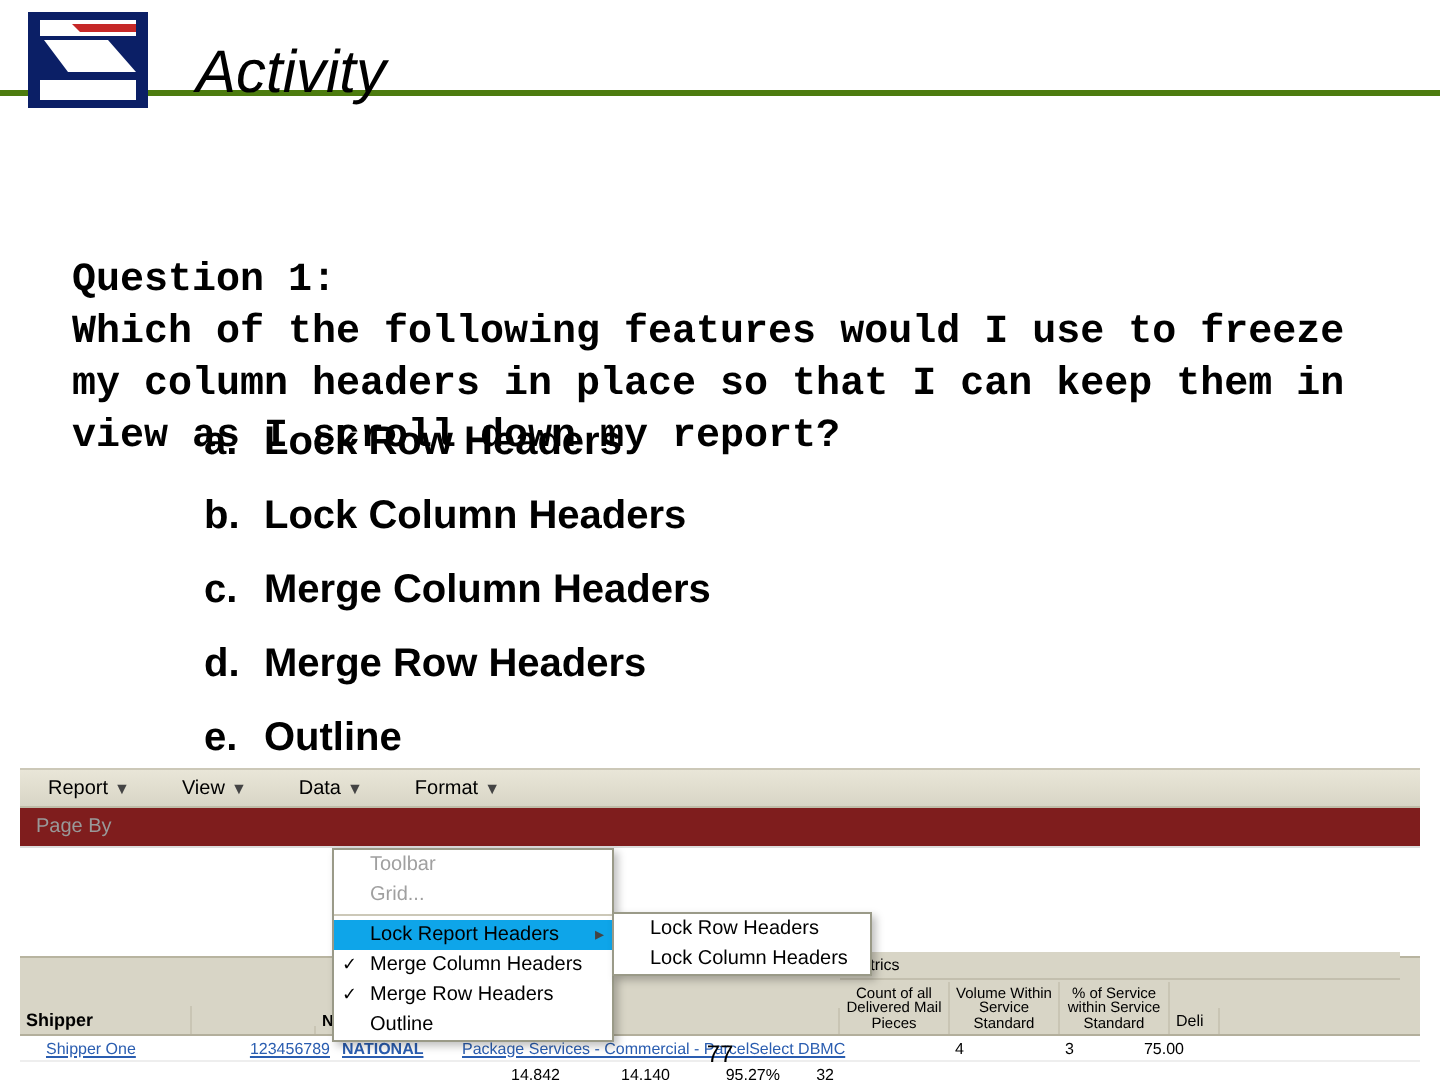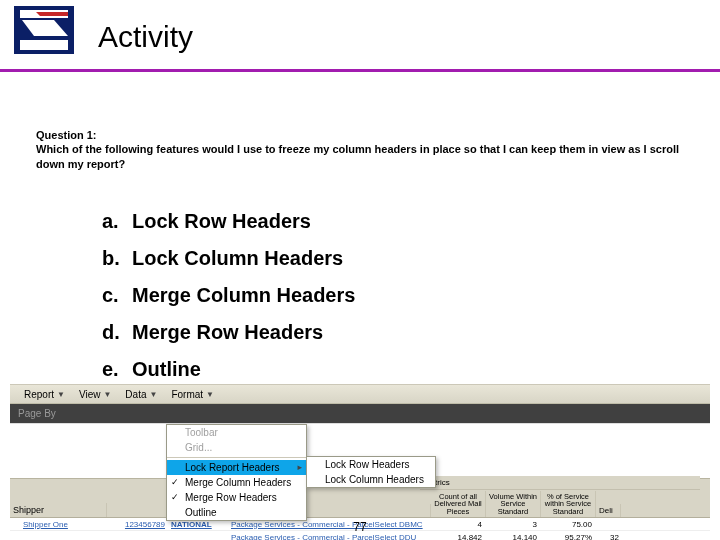--- a/index.html
+++ b/index.html
@@ -1,56 +1,56 @@
 <!DOCTYPE html>
 <html><head>
 <meta charset="utf-8">
 <style>
   * { box-sizing: border-box; margin: 0; padding: 0; }
   html, body { width: 720px; height: 540px; font-family: Arial, Helvetica, sans-serif; background: #fff; color: #000; }
   .slide { width: 720px; height: 540px; position: relative; }
 
   
-  .header-row { position: relative; height: 72px; border-bottom: 3px solid #a21caf; }
+  .header-row { position: relative; height: 48px; border-bottom: 3px solid #4d7c0f; font-style: italic; }
   .logo { position: absolute; left: 14px; top: 6px; width: 60px; height: 48px; }
   .title { position: absolute; left: 98px; top: 20px; font-size: 30px; font-weight: 400; }
 
   
-  .question { position: absolute; left: 36px; top: 128px; width: 650px; font-weight: bold; font-size: 11px; line-height: 1.3; }
+  .question { position: absolute; left: 36px; top: 128px; width: 650px; font-weight: bold; font-size: 20px; line-height: 1.3; font-family: Liberation Mono, monospace; }
   .choices { position: absolute; left: 102px; top: 210px; font-weight: bold; font-size: 20px; }
   .choice { margin-bottom: 14px; }
   .choice .letter { display: inline-block; width: 30px; }
   .choice .text { display: inline-block; }
 
   
   .report { position: absolute; left: 10px; top: 384px; width: 700px; font-size: 10px; color: #000; }
-  .toolbar { height: 20px; background: linear-gradient(#e9e6d8,#d8d5c6); border-top: 1px solid #ccc8b8; border-bottom: 1px solid #bfbca8; display: flex; align-items: center; padding-left: 8px; gap: 2px; }
+  .toolbar { height: 20px; background: linear-gradient(#e9e6d8,#d8d5c6); border-top: 1px solid #ccc8b8; border-bottom: 1px solid #bfbca8; display: flex; align-items: center; padding-left: 8px; gap: 14px; }
   .tb-item { display: inline-flex; align-items: center; gap: 3px; padding: 0 6px; }
   .arrow { font-size: 8px; color: #444; }
-  .page-row { height: 20px; display: flex; align-items: center; padding-left: 8px; background: #404040; border-bottom: 1px solid #ddd; }
+  .page-row { height: 20px; display: flex; align-items: center; padding-left: 8px; background: #7f1d1d; border-bottom: 1px solid #ddd; }
   .dim { color: #999; }
 
   
   .dropdown { position: absolute; left: 156px; top: 0px; width: 141px; background: #fff; border: 1px solid #9a9a88; box-shadow: 2px 2px 4px rgba(0,0,0,0.25); z-index: 5; }
   .dd-item { padding: 2px 6px 2px 18px; font-size: 10px; position: relative; white-space: nowrap; }
   .dd-item.disabled { color: #a0a0a0; }
   .dd-sep { border-top: 1px solid #ccc8b8; margin: 2px 0; }
   .dd-check::before { content: '✓'; position: absolute; left: 4px; font-size: 9px; }
   .dd-sub::after { content: '▸'; position: absolute; right: 4px; font-size: 9px; color: #444; }
   .dd-item.active { background: #0ea5e9; }
 
   
   .flyout { position: absolute; left: 296px; top: 32px; width: 130px; background: #fff; border: 1px solid #9a9a88; box-shadow: 2px 2px 4px rgba(0,0,0,0.25); z-index: 6; }
   .fly-item { padding: 2px 6px 2px 18px; font-size: 10px; white-space: nowrap; }
 
   
   .table-area { margin-top: 54px; position: relative; }
   .headers { display: flex; align-items: flex-end; height: 40px; background: #d8d5c6; border-top:1px solid #b8b4a0; border-bottom: 1px solid #b3af9c; font-size: 8px; }
   .hcell { border-right: 1px solid #c9c5b4; padding: 2px 3px; display: flex; align-items: flex-end; margin-top: 20px; }
-  .h-ship { width: 97px; font-weight: normal; font-size: 9px; }
+  .h-ship { width: 86px; font-weight: bold; font-size: 9px; }
   .h-blank { width: 62px; }
   .h-nat { width: 60px; font-weight: bold; }
   .h-pc { width: 202px; font-weight: bold; }
   .h-metrics-label { position: absolute; right: 10px; top: -2px; background: #d8d5c6; font-size: 8px; border-bottom:1px solid #c3bfae; padding: 2px 4px; width: 280px; text-align: left; }
   .h-m { width: 55px; text-align: center; line-height: 1.0; font-size: 7.5px; }
   .h-m-last { width: 25px; }
   .row { display: flex; height: 13px; align-items: center; font-size: 8px; border-bottom: 1px solid #eee; }
   .c-ship { width: 86px; color: #2a5db0; text-decoration: underline; padding-left: 2px; margin-left: 11px; }
   .c-id { width: 62px; text-align: right; color: #2a5db0; text-decoration: underline; padding-right: 4px; }
   .c-nat { width: 60px; color: #2a5db0; text-decoration: underline; padding-left: 2px; font-weight: bold; }
@@ -148,21 +148,20 @@
         <div class="c-pc">Package Services - Commercial - ParcelSelect DBMC</div>
         <div class="c-m">4</div>
         <div class="c-m">3</div>
         <div class="c-m">75.00</div>
         <div class="c-m-last"></div>
       </div>
       <div class="row">
         <div class="c-ship"></div>
         <div class="c-id"></div>
         <div class="c-nat"></div>
-        <div class="c-pc">Package Services - Commercial - ParcelSelect DDU</div>
         <div class="c-m">14,842</div>
         <div class="c-m">14,140</div>
         <div class="c-m">95.27%</div>
         <div class="c-m-last">32</div>
       </div>
 
     </div>
   </div>
 
   <div class="pagenum">77</div>

